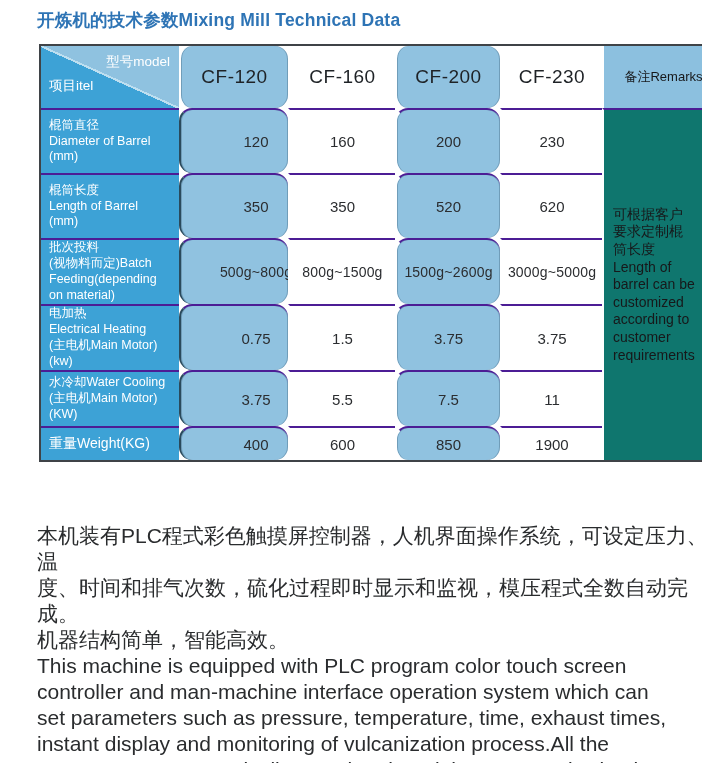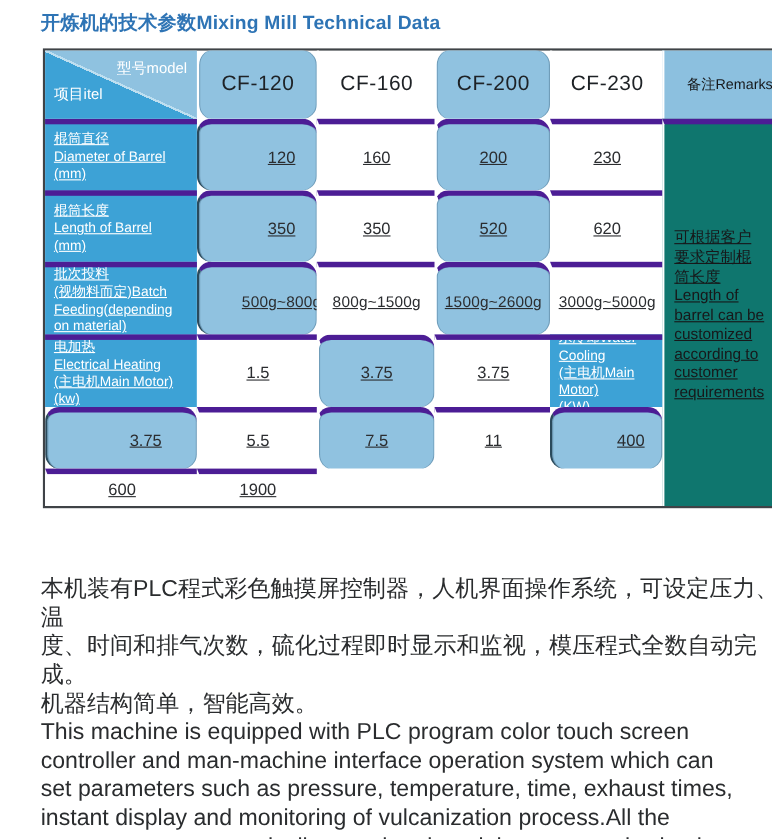--- a/index.html
+++ b/index.html
@@ -31,21 +31,21 @@
     border: 2px solid #3F4347;
     background: #ffffff;
   }
   .cell {
     box-sizing: border-box;
     display: flex;
     align-items: center;
     justify-content: center;
     overflow: hidden;
   }
-  .bt   { border-top: 5px solid #4c1d95; text-decoration: underline; }
+  .bt   { border-top: 2px solid #4c1d95; }
   .gapL { border-left: 2px solid #ffffff; }
   .darkL{ border-left: 2px solid #2A4A5C; padding-left: 43px; }
   .blue { background: #90C2E0; }
   .blue.edge { box-shadow: inset 1px 0 0 rgba(30,60,85,.28), inset -1px 0 0 rgba(30,60,85,.28); border-radius: 13px; }
 
   .corner {
     position: relative;
     background: linear-gradient(to top right,
       #3DA2D6 0%, #3DA2D6 49.0%,
       #BEDFF0 49.0%, #BEDFF0 50.8%,
@@ -147,34 +147,37 @@
 on material)</div>
     <div class="cell val tight blue edge bt darkL">500g~800g</div>
     <div class="cell val tight bt gapL">800g~1500g</div>
     <div class="cell val tight blue edge bt gapL">1500g~2600g</div>
     <div class="cell val tight bt gapL">3000g~5000g</div>
 
     <div class="cell rowlabel bt">电加热
 Electrical Heating
 (主电机Main Motor)
 (kw)</div>
+    <div class="cell val blue edge bt darkL">0.75</div>
     <div class="cell val bt gapL">1.5</div>
     <div class="cell val blue edge bt gapL">3.75</div>
     <div class="cell val bt gapL">3.75</div>
 
     <div class="cell rowlabel bt">水冷却Water Cooling
 (主电机Main Motor)
 (KW)</div>
     <div class="cell val blue edge bt darkL">3.75</div>
     <div class="cell val bt gapL">5.5</div>
     <div class="cell val blue edge bt gapL">7.5</div>
     <div class="cell val bt gapL">11</div>
 
+    <div class="cell rowlabel big bt">重量Weight(KG)</div>
     <div class="cell val blue edge bt darkL">400</div>
     <div class="cell val bt gapL">600</div>
+    <div class="cell val blue edge bt gapL">850</div>
     <div class="cell val bt gapL">1900</div>
 
   </div>
 
   <div class="desc">
     <div class="zh">本机装有PLC程式彩色触摸屏控制器，人机界面操作系统，可设定压力、温
 度、时间和排气次数，硫化过程即时显示和监视，模压程式全数自动完成。
 机器结构简单，智能高效。</div>
     <div class="en">This machine is equipped with PLC program color touch screen
 controller and man-machine interface operation system  which can

